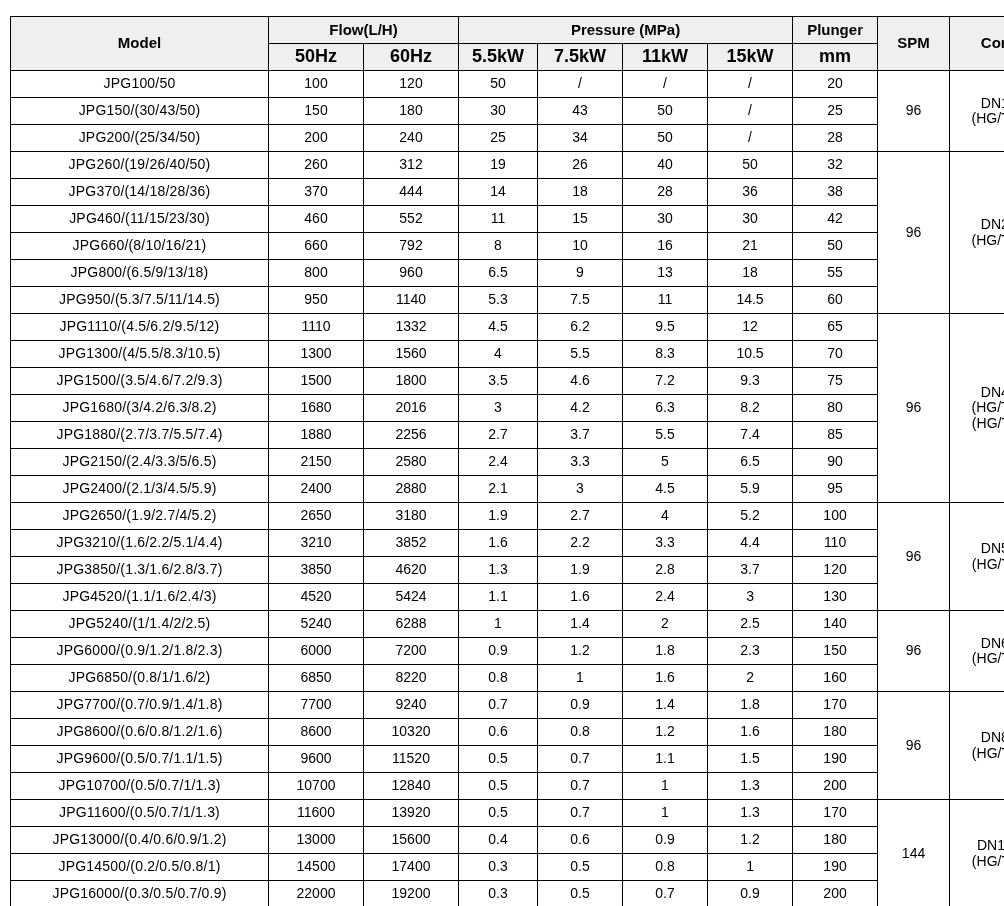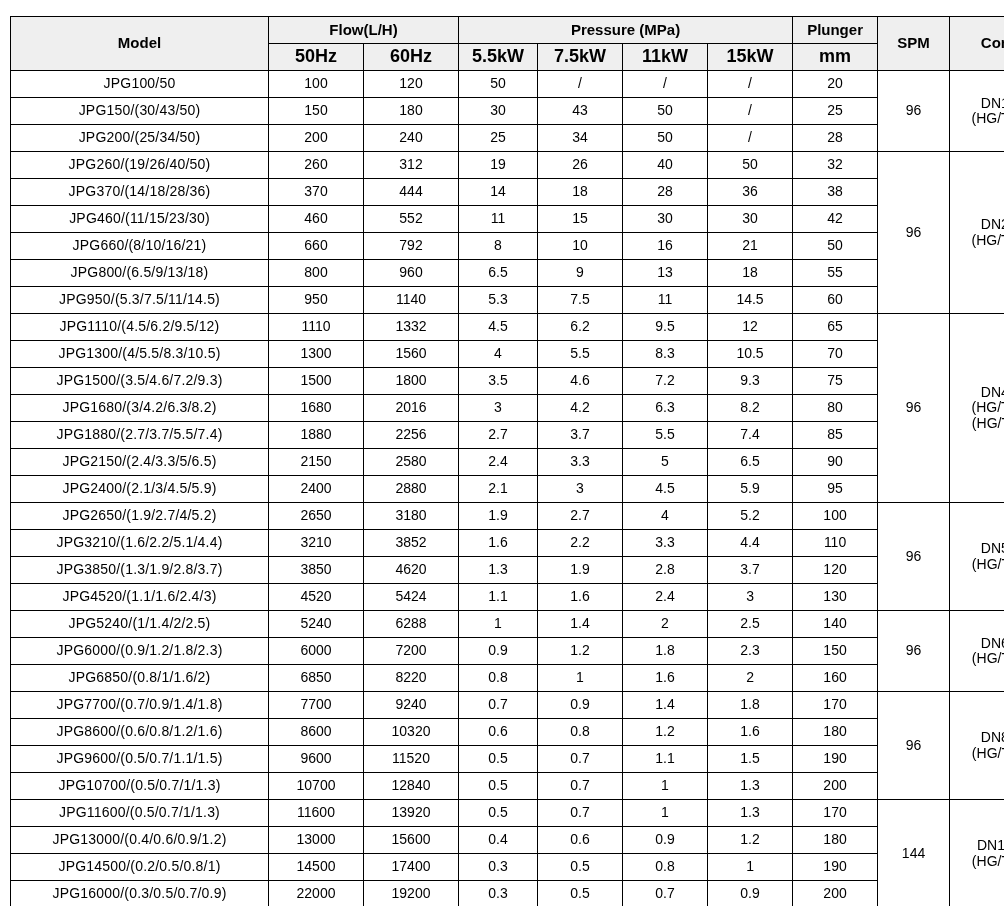--- a/index.html
+++ b/index.html
@@ -302,21 +302,21 @@
           <td class="model">JPG3210/(1.6/2.2/5.1/4.4)</td>
           <td>3210</td>
           <td>3852</td>
           <td>1.6</td>
           <td>2.2</td>
           <td>3.3</td>
           <td>4.4</td>
           <td>110</td>
         </tr>
         <tr>
-          <td class="model">JPG3850/(1.3/1.9/2.8/3.7)</td>
+          <td class="model">JPG3850/(1.3/1.6/2.8/3.7)</td>
           <td>3850</td>
           <td>4620</td>
           <td>1.3</td>
           <td>1.9</td>
           <td>2.8</td>
           <td>3.7</td>
           <td>120</td>
         </tr>
         <tr>
           <td class="model">JPG4520/(1.1/1.6/2.4/3)</td>

